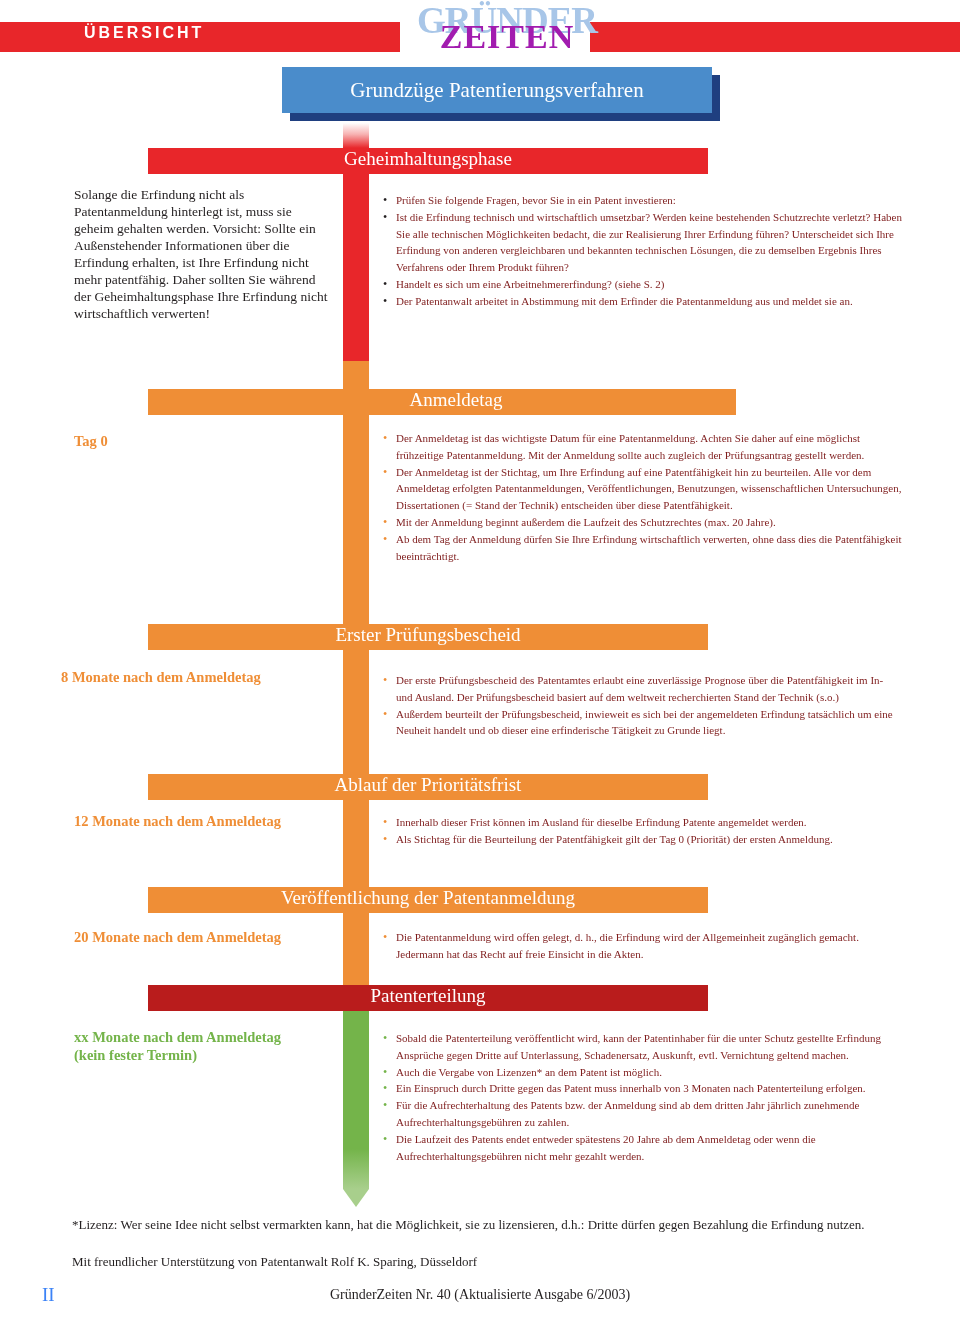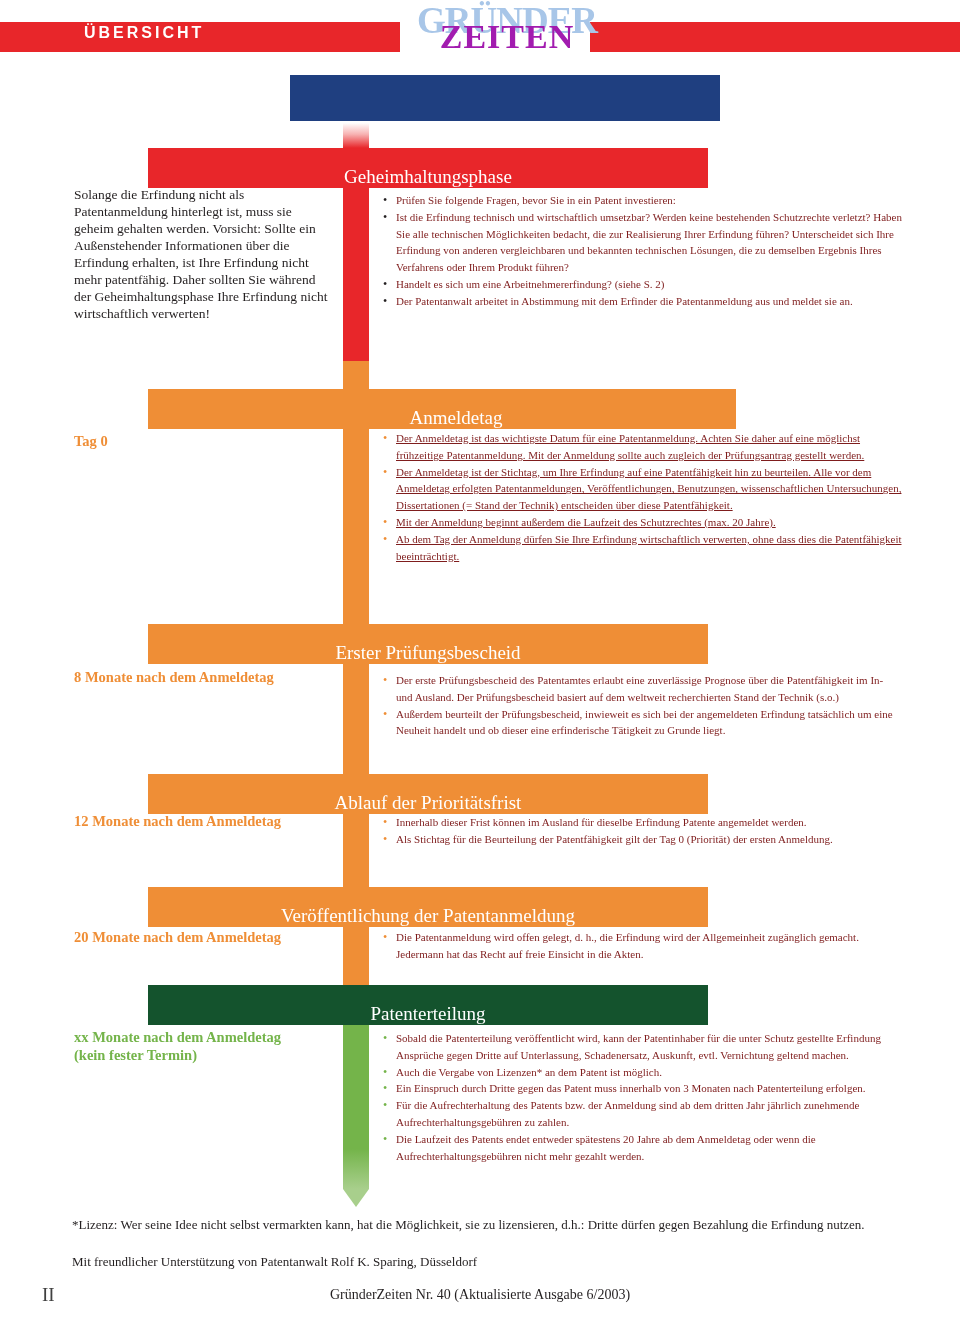--- a/index.html
+++ b/index.html
@@ -132,33 +132,33 @@
     left: 343px;
     width: 0;
     height: 0;
     border-left: 13px solid transparent;
     border-right: 13px solid transparent;
   }
 
   
   .bar {
     position: absolute;
-    height: 40px;
+    height: 26px;
     display: flex;
-    align-items: flex-end;
+    align-items: flex-start;
     justify-content: center;
   }
   .bar span {
     font-family: "Liberation Serif", serif;
     font-size: 19px;
     color: #ffffff;
   }
   .bar-red    { background: #e8262a; }
   .bar-orange { background: #ef8e36; }
-  .bar-green  { background: #14532d; }
+  .bar-green  { background: #b91c1c; }
 
   
   .left-text {
     position: absolute;
     font-family: "Liberation Serif", serif;
     font-size: 13.5px;
     line-height: 17px;
     color: #231f20;
   }
   .left-label {
@@ -211,21 +211,21 @@
     left: 72px;
     top: 1254px;
     width: 836px;
     font-size: 13px;
   }
   .page-number {
     position: absolute;
     left: 42px;
     top: 1284px;
     font-size: 19px;
-    color: #404040;
+    color: #3b82f6;
   }
   .footer-center {
     position: absolute;
     left: 0;
     top: 1287px;
     width: 960px;
     text-align: center;
     font-size: 14px;
     color: #231f20;
   }
@@ -238,20 +238,23 @@
   <div class="header-bar-right"></div>
   <div class="header-label">ÜBERSICHT</div>
   <div class="logo">
     <div class="logo-gruender">GRÜNDER</div>
     <div class="logo-zeiten">ZEITEN</div>
   </div>
 </div>
 
 <div class="title-wrap">
   <div class="title-shadow"></div>
+  <div class="title-box">
+    <span>Grundzüge Patentierungsverfahren</span>
+  </div>
 </div>
 
 <div id="timeline">
     <div class="spine spine-fade-red" style="top: 123px; height: 25px;"></div>
     <div class="spine spine-red" style="top: 148px; height: 213px;"></div>
     <div class="spine spine-orange" style="top: 361px; height: 624px;"></div>
     <div class="spine spine-green" style="top: 985px; height: 204px;"></div>
     <div class="spine-arrow" style="top: 1189px; border-top: 18px solid rgb(168, 207, 140);"></div>
     <div class="spine" style="top: 1149px; height: 40px; background: linear-gradient(rgb(116, 180, 74) 0%, rgb(168, 207, 140) 100%);"></div>
     <div class="bar bar-red" style="top: 148px; left: 148px; width: 560px;">
@@ -261,30 +264,30 @@
     <ul class="bullets bl-red" style="top: 192px; left: 382px; width: 520px;">
       <li>Prüfen Sie folgende Fragen, bevor Sie in ein Patent investieren:</li>
       <li>Ist die Erfindung technisch und wirtschaftlich umsetzbar? Werden keine bestehenden Schutzrechte verletzt? Haben Sie alle technischen Möglichkeiten bedacht, die zur Realisierung Ihrer Erfindung führen? Unterscheidet sich Ihre Erfindung von anderen vergleichbaren und bekannten technischen Lösungen, die zu demselben Ergebnis Ihres Verfahrens oder Ihrem Produkt führen?</li>
       <li>Handelt es sich um eine Arbeitnehmererfindung? (siehe S. 2)</li>
       <li>Der Patentanwalt arbeitet in Abstimmung mit dem Erfinder die Patentanmeldung aus und meldet sie an.</li>
     </ul>
     <div class="bar bar-orange" style="top: 389px; left: 148px; width: 560px; padding-left: 28px;">
       <span>Anmeldetag</span>
     </div>
     <div class="left-label lbl-orange" style="top: 432px; left: 74px; width: 265px; white-space: pre-line;">Tag 0</div>
-    <ul class="bullets bl-orange" style="top: 430px; left: 382px; width: 520px; text-decoration: underline;">
+    <ul class="bullets bl-orange" style="top: 430px; left: 382px; width: 520px;">
       <li>Der Anmeldetag ist das wichtigste Datum für eine Patentanmeldung. Achten Sie daher auf eine möglichst frühzeitige Patentanmeldung. Mit der Anmeldung sollte auch zugleich der Prüfungsantrag gestellt werden.</li>
       <li>Der Anmeldetag ist der Stichtag, um Ihre Erfindung auf eine Patentfähigkeit hin zu beurteilen. Alle vor dem Anmeldetag erfolgten Patentanmeldungen, Veröffentlichungen, Benutzungen, wissenschaftlichen Untersuchungen, Dissertationen (= Stand der Technik) entscheiden über diese Patentfähigkeit.</li>
       <li>Mit der Anmeldung beginnt außerdem die Laufzeit des Schutzrechtes (max. 20 Jahre).</li>
       <li>Ab dem Tag der Anmeldung dürfen Sie Ihre Erfindung wirtschaftlich verwerten, ohne dass dies die Patentfähigkeit beeinträchtigt.</li>
     </ul>
     <div class="bar bar-orange" style="top: 624px; left: 148px; width: 560px;">
       <span>Erster Prüfungsbescheid</span>
     </div>
-    <div class="left-label lbl-orange" style="top: 668px; left: 74px; width: 265px; white-space: pre-line;">8 Monate nach dem Anmeldetag</div>
+    <div class="left-label lbl-orange" style="top: 668px; left: 61px; width: 265px; white-space: pre-line;">8 Monate nach dem Anmeldetag</div>
     <ul class="bullets bl-orange" style="top: 672px; left: 382px; width: 520px;">
       <li>Der erste Prüfungsbescheid des Patentamtes erlaubt eine zuverlässige Prognose über die Patentfähigkeit im In- und Ausland. Der Prüfungsbescheid basiert auf  dem weltweit recherchierten Stand der Technik (s.o.)</li>
       <li>Außerdem  beurteilt der Prüfungsbescheid, inwieweit es sich bei der angemeldeten Erfindung tatsächlich um eine Neuheit handelt und ob dieser eine erfinderische Tätigkeit zu Grunde liegt.</li>
     </ul>
     <div class="bar bar-orange" style="top: 774px; left: 148px; width: 560px;">
       <span>Ablauf der Prioritätsfrist</span>
     </div>
     <div class="left-label lbl-orange" style="top: 812px; left: 74px; width: 265px; white-space: pre-line;">12 Monate nach dem Anmeldetag</div>
     <ul class="bullets bl-orange" style="top: 814px; left: 382px; width: 520px;">
       <li>Innerhalb dieser Frist können im Ausland für dieselbe Erfindung Patente angemeldet werden.</li>

